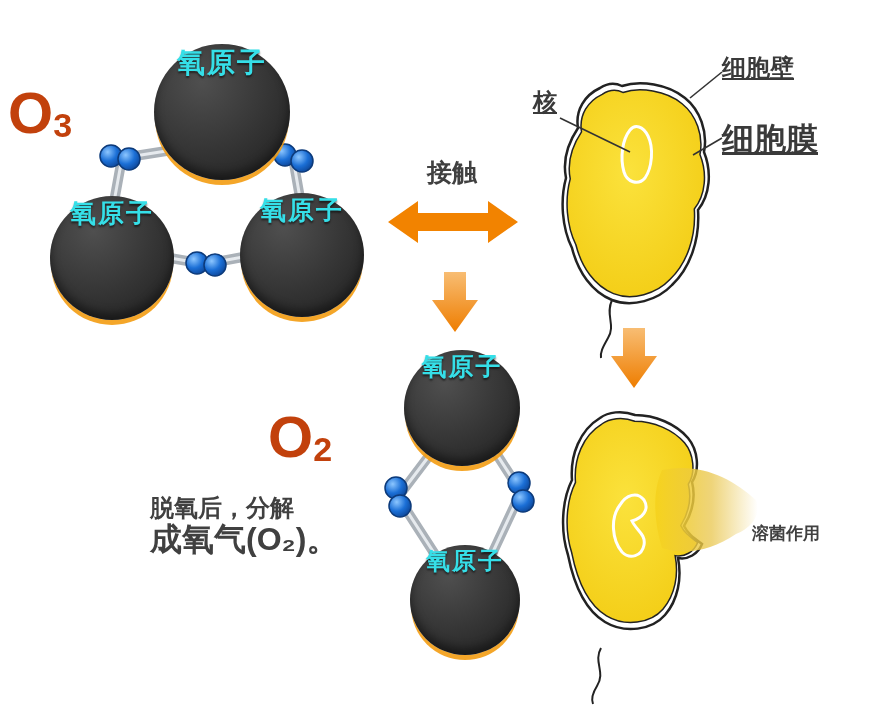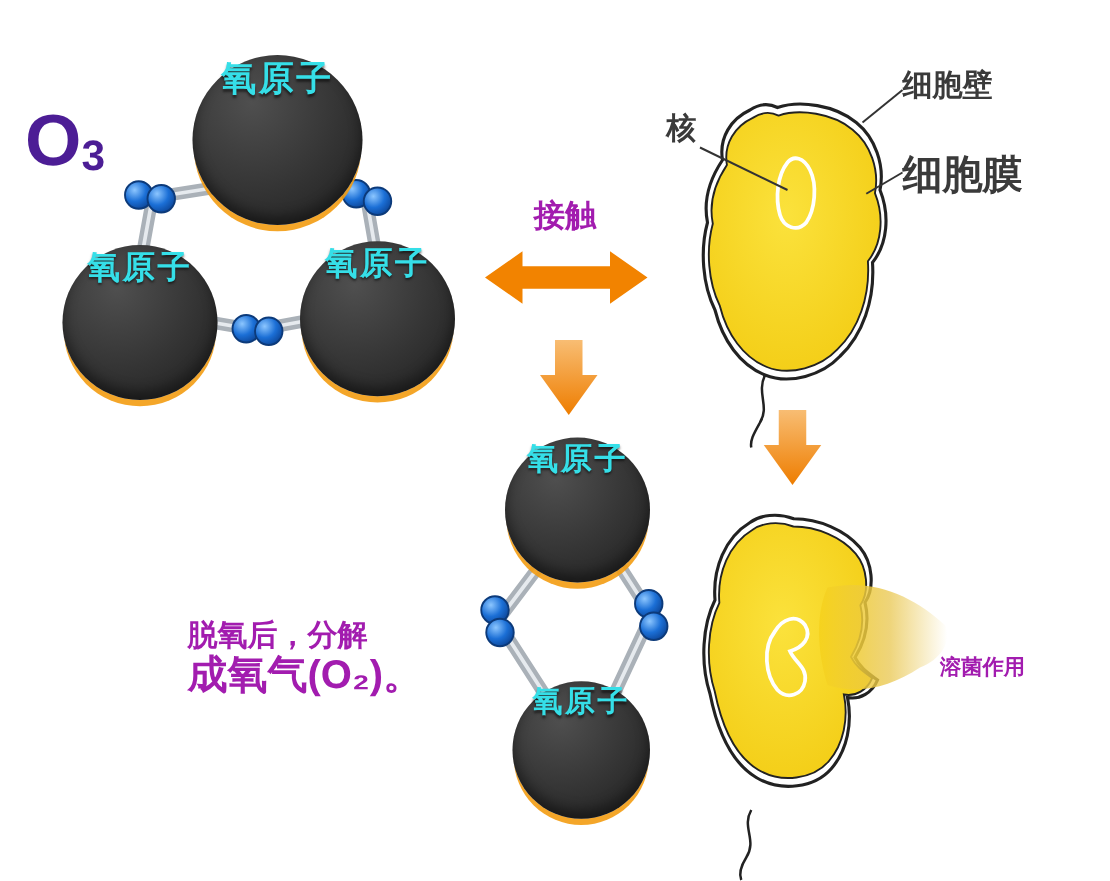--- a/index.html
+++ b/index.html
@@ -9,27 +9,27 @@
 
   
   .atom{position:absolute;border-radius:50%;
     background:radial-gradient(circle at 35% 28%,#4f4f4f,#2b2b2b 72%);
     box-shadow:0 6px 0 -1px rgba(243,156,18,.9), inset 0 -6px 10px rgba(0,0,0,.45);
     display:flex;align-items:flex-start;justify-content:center;}
   .atom-label{color:#35dfe8;font-weight:bold;letter-spacing:2px;
     text-shadow:0 2px 2px rgba(0,0,0,.55);}
 
   
-  .formula{position:absolute;color:#4c1d95;font-weight:bold;line-height:1;margin-left:12px;}
+  .formula{position:absolute;color:#c2410c;font-weight:bold;line-height:1;}
   .formula .sym{font-size:58px;}
   .formula sub{font-size:34px;font-weight:bold;}
 
   .txt{position:absolute;font-weight:bold;white-space:nowrap;}
-  .txt-orange{color:#a21caf;}
-  .txt-dark{color:#3a3a3a;}
+  .txt-orange{color:#404040;}
+  .txt-dark{color:#3a3a3a;text-decoration:underline;}
 </style>
 </head>
 <body>
 
 <div class="stage">
 
   <svg class="layer" viewBox="0 0 888 705" aria-hidden="true">
     <defs>
       <radialGradient id="beadGrad" cx="35%" cy="32%" r="75%">
         <stop offset="0%" stop-color="#8cc6ff"></stop>
@@ -143,20 +143,23 @@
   <div class="atom" style="left:240px;top:193px;width:124px;height:124px;">
     <span class="atom-label" style="font-size:26px;">氧原子</span>
   </div>
 
   <div class="txt txt-orange" style="left:427px;top:156px;font-size:25px;">接触</div>
 
   <div class="txt txt-dark" style="left:533px;top:86px;font-size:24px;">核</div>
   <div class="txt txt-dark" style="left:722px;top:52px;font-size:24px;">细胞壁</div>
   <div class="txt txt-dark" style="left:722px;top:118px;font-size:32px;">细胞膜</div>
 
+  <div class="formula" style="left:268px;top:408px;">
+    <span class="sym">O</span><sub>2</sub>
+  </div>
 
   <div class="txt txt-orange" style="left:150px;top:492px;font-size:24px;">脱氧后，分解</div>
   <div class="txt txt-orange" style="left:150px;top:518px;font-size:32px;">成氧气(O₂)。</div>
 
   <div class="atom" style="left:404px;top:350px;width:116px;height:116px;">
     <span class="atom-label" style="font-size:25px;">氧原子</span>
   </div>
   <div class="atom" style="left:410px;top:545px;width:110px;height:110px;">
     <span class="atom-label" style="font-size:24px;">氧原子</span>
   </div>

